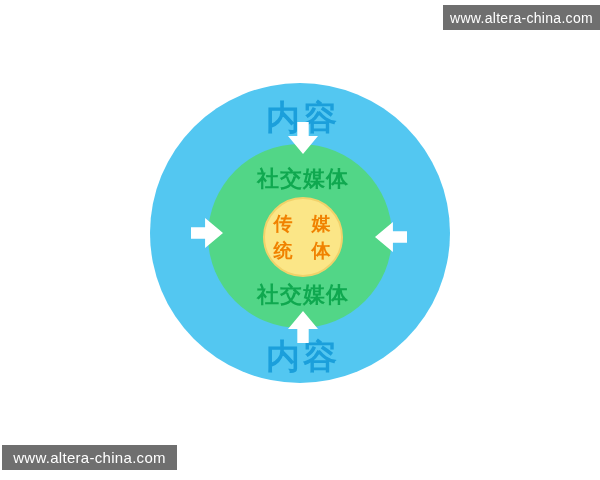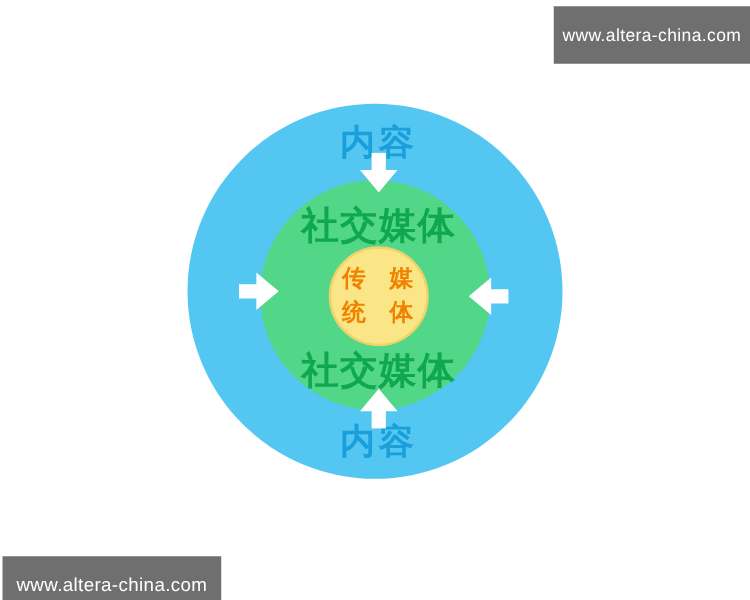--- a/index.html
+++ b/index.html
@@ -12,21 +12,21 @@
     position: relative;
     width: 600px;
     height: 480px;
     background: #ffffff;
     overflow: hidden;
   }
 
   
   .wm-bar {
     position: absolute;
-    height: 46px;
+    height: 25px;
     background: var(--watermark-bg, #6f6f6f);
     color: var(--watermark-text, #ffffff);
     display: flex;
     align-items: center;
     justify-content: center;
     font-size: 14px;
     letter-spacing: 0.3px;
     white-space: nowrap;
   }
   .wm-top-right  { top: 5px;   right: 0;   width: 157px; }
@@ -62,24 +62,24 @@
   
   .lbl {
     position: absolute;
     left: 153px;
     width: 300px;
     text-align: center;
     font-weight: 700;
     line-height: 1.1;
     pointer-events: none;
   }
-  .lbl-content      { color: var(--outer-text, #1b9fdb); font-size: 28px; letter-spacing: 3px; }
+  .lbl-content      { color: var(--outer-text, #1b9fdb); font-size: 34px; letter-spacing: 3px; }
   .lbl-content-top    { top: 99px; }
   .lbl-content-bottom { top: 338px; }
-  .lbl-social       { color: var(--middle-text, #0fa84f); font-size: 30px; letter-spacing: 1px; font-family: Liberation Mono, monospace; }
+  .lbl-social       { color: var(--middle-text, #0fa84f); font-size: 22px; letter-spacing: 1px; }
   .lbl-social-top     { top: 167px; }
   .lbl-social-bottom  { top: 283px; }
   .lbl-center-line {
     color: var(--center-text, #f08200);
     font-size: 19px;
     font-weight: 700;
     letter-spacing: 2px;
     line-height: 27px;
     text-align: center;
   }

